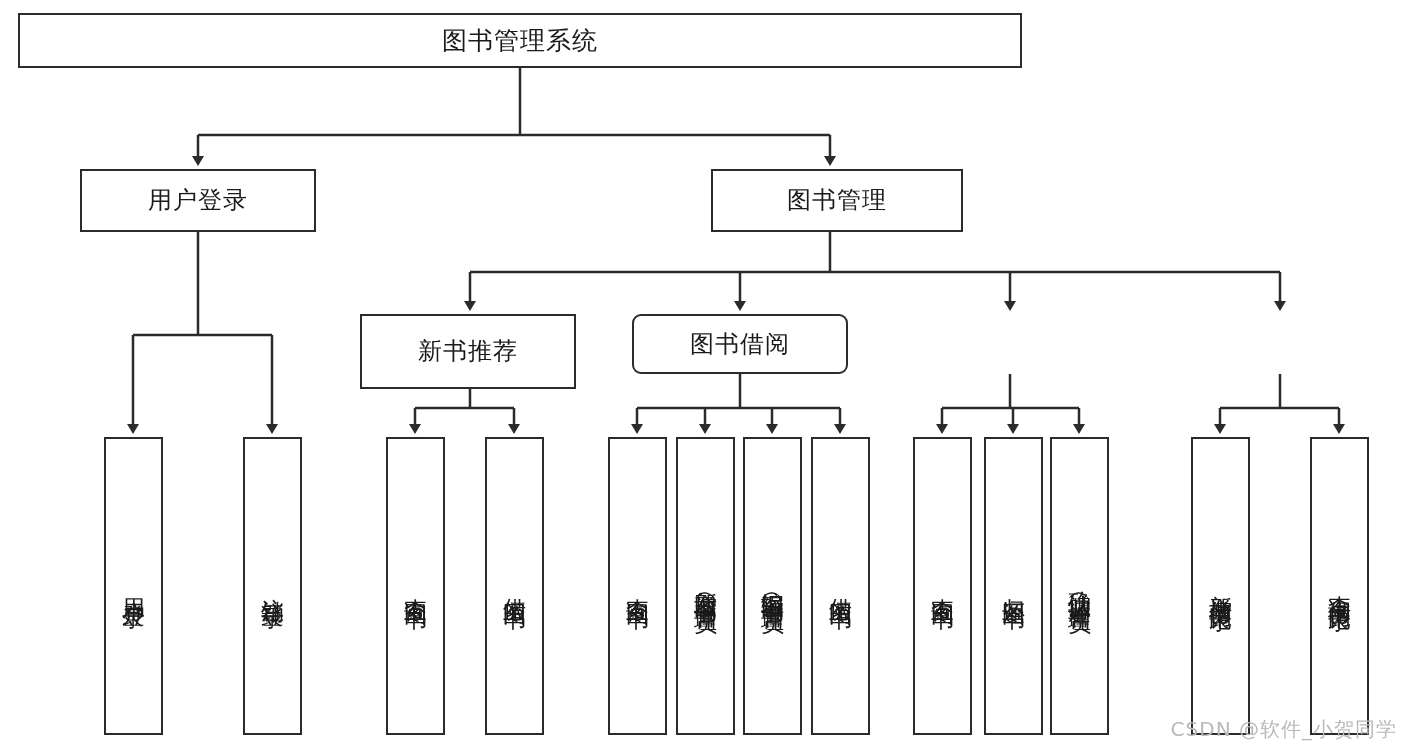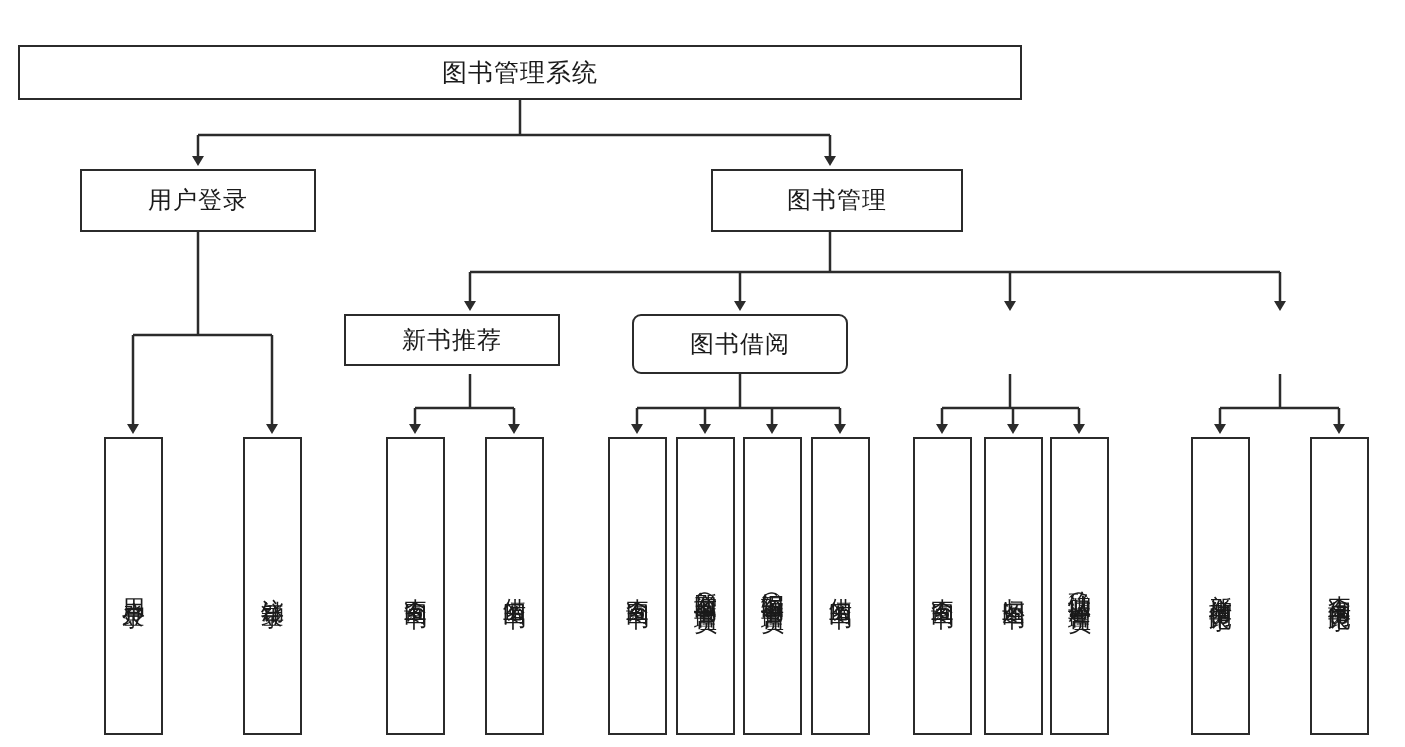--- a/index.html
+++ b/index.html
@@ -33,21 +33,21 @@
   }
   .node.vert .vtext{
     writing-mode:vertical-rl;
     text-orientation:upright;
     -webkit-writing-mode:vertical-rl;
     white-space:nowrap;
     line-height:1;
     letter-spacing:3px;
     display:block;
   }
-  .node.root{font-size:25px;margin-top:32px;}
+  .node.root{font-size:25px;}
   .watermark{
     position:absolute;
     right:8px;
     bottom:4px;
     font-size:20px;
     color:#b9b9b9;
     letter-spacing:1px;
     white-space:nowrap;
     font-family:"DejaVu Sans","Liberation Sans",sans-serif;
   }
@@ -111,21 +111,21 @@
     <span>图书管理系统</span>
   </div>
 
   <div class="node horiz" id="n-l2-0" style="left: 80px; top: 169px; width: 236px; height: 63px;">
     <span>用户登录</span>
   </div>
   <div class="node horiz" id="n-l2-1" style="left: 711px; top: 169px; width: 252px; height: 63px;">
     <span>图书管理</span>
   </div>
 
-  <div class="node horiz" id="n-l3-0" style="left: 344px; top: 314px; width: 216px; height: 52px;">
+  <div class="node horiz" id="n-l3-0" style="left: 360px; top: 314px; width: 216px; height: 75px;">
     <span>新书推荐</span>
   </div>
   <div class="node horiz" id="n-l3-1" style="left: 632px; top: 314px; width: 216px; height: 60px; border-radius: 9px;">
     <span>图书借阅</span>
   </div>
 
   <div class="node vert" id="n-lf-0" style="left: 104px; top: 437px; width: 59px; height: 298px;">
     <span class="vtext">用户登录</span>
   </div>
   <div class="node vert" id="n-lf-1" style="left: 243px; top: 437px; width: 59px; height: 298px;">
@@ -158,14 +158,15 @@
   <div class="node vert" id="n-lf-10" style="left: 1050px; top: 437px; width: 59px; height: 298px;">
     <span class="vtext">确认归还（管理员）</span>
   </div>
   <div class="node vert" id="n-lf-11" style="left: 1191px; top: 437px; width: 59px; height: 298px;">
     <span class="vtext">新增借阅记录</span>
   </div>
   <div class="node vert" id="n-lf-12" style="left: 1310px; top: 437px; width: 59px; height: 298px;">
     <span class="vtext">查询借阅记录</span>
   </div>
 
+  <div class="watermark">CSDN @软件_小贺同学</div>
 
 </div>
 
 </body></html>

